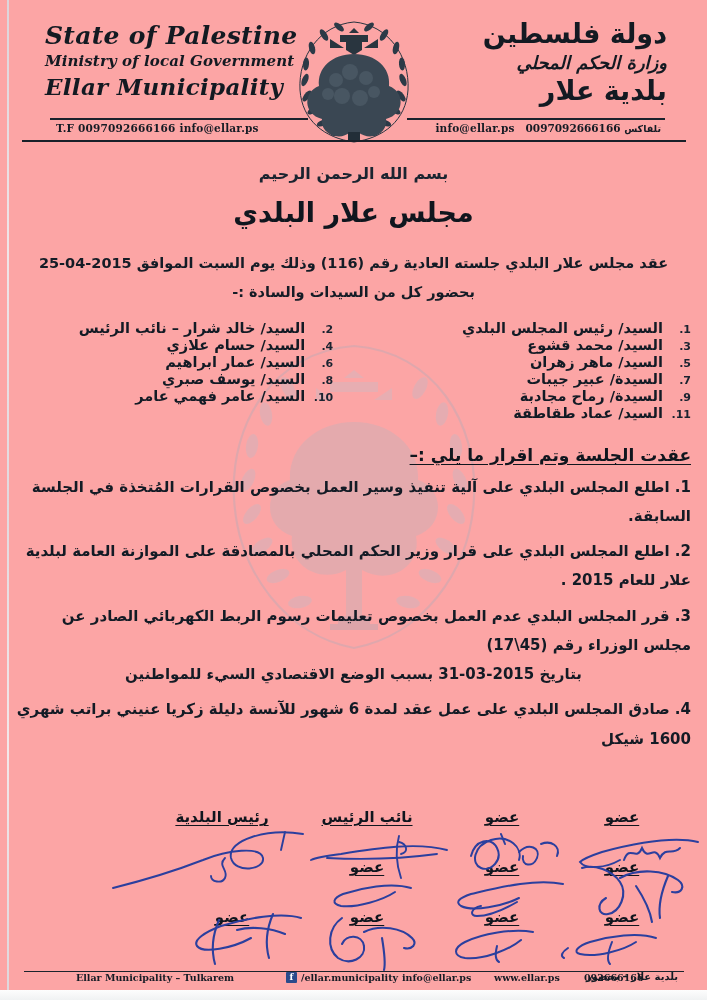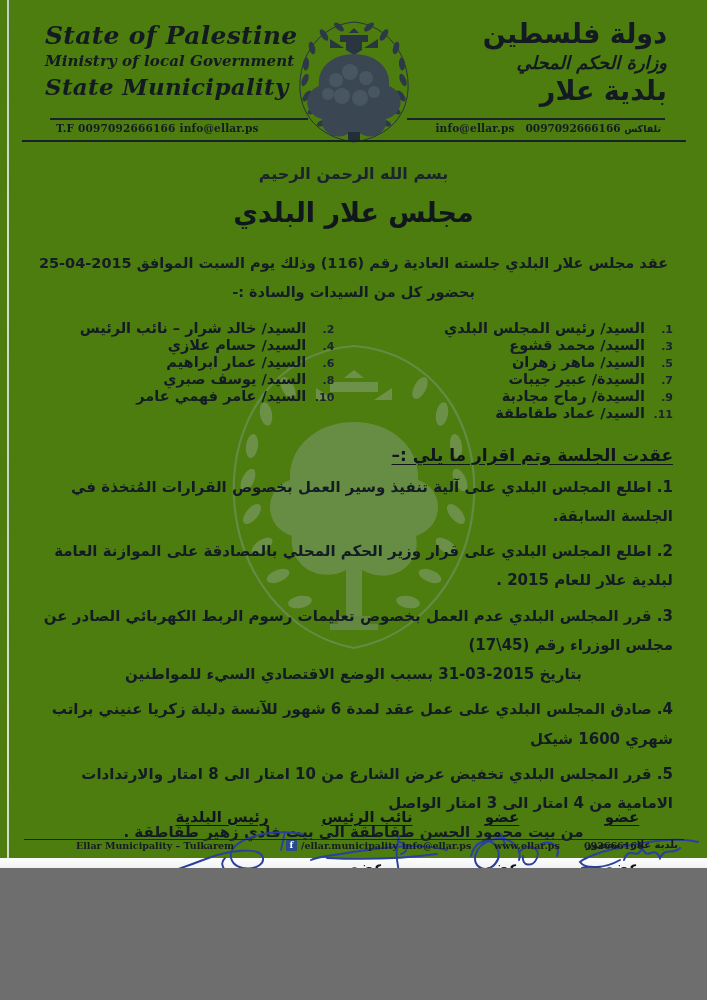--- a/index.html
+++ b/index.html
@@ -1,23 +1,23 @@
 <!DOCTYPE html>
 <html lang="ar" dir="rtl"><head>
 <meta charset="utf-8">
 <title>Ellar Municipality Council Minutes</title>
 <style>
   html,body{margin:0;padding:0;background:#6e6e6e;}
   body{font-family:"DejaVu Sans","Liberation Sans",sans-serif;}
 
   .page{
     position:relative;
-    width:707px;height:868px;
+    width:707px;height:1000px;
     margin:0 auto;
-    background:#4d7c0f;
+    background:#fca5a5;
     overflow:hidden;
     color:#121820;
   }
   
   .scan-edge-left{position:absolute;left:7px;top:0;width:2px;height:1000px;
     background:linear-gradient(to bottom,#d7dde4,#eef1f4,#dde3e9,#f2f4f6,#d9e0e6);opacity:.85;}
   .scan-edge-bottom{position:absolute;left:0;bottom:0;width:707px;height:10px;
     background:linear-gradient(to bottom,#fdfdfd,#f0f2f3);}
 
   
@@ -46,21 +46,21 @@
   .hdr-rule-l{position:absolute;left:50px;top:118px;width:258px;border-top:2px solid #1a222c;}
   .hdr-rule-r{position:absolute;right:42px;top:118px;width:258px;border-top:2px solid #1a222c;}
   .hdr-contact-l{position:absolute;left:56px;top:122px;width:250px;direction:ltr;text-align:left;
     font-family:"DejaVu Serif","Liberation Serif",serif;font-size:10.5px;font-weight:700;color:#141b24;letter-spacing:.2px;}
   .hdr-contact-r{position:absolute;right:46px;top:122px;width:252px;direction:rtl;text-align:right;
     font-family:"DejaVu Serif","Liberation Serif",serif;font-size:10.5px;font-weight:700;color:#141b24;letter-spacing:.2px;}
   .hdr-contact-r .lbl{font-family:"DejaVu Sans",sans-serif;font-size:9.5px;}
   .hdr-bottom-rule{position:absolute;left:22px;top:140px;width:664px;border-top:2.5px solid #182029;}
 
   
-  .body{position:relative;padding:0 34px;}
+  .body{position:relative;padding:0 16px;}
   .basmala{text-align:center;font-size:16px;font-weight:600;color:#1a2430;margin-top:14px;
     font-family:"DejaVu Sans",sans-serif;letter-spacing:-.5px;}
   .doc-title{text-align:center;font-size:27px;font-weight:900;color:#10161e;margin-top:14px;letter-spacing:-1px;}
   .intro{text-align:center;font-size:14.5px;color:#141c26;margin-top:22px;line-height:1.85;font-weight:600;}
   .intro .sub{display:block;margin-top:2px;}
 
   
   .attendees{margin-top:14px;position:relative;}
   .att-row{display:flex;justify-content:space-between;align-items:flex-start;margin-bottom:1px;}
   .att-cell{display:flex;align-items:baseline;gap:6px;width:47%;}
@@ -143,21 +143,21 @@
       <path d="M126 52 h48 v10 h-48 z"></path>
       <path d="M112 58 l18 12 h-18 z M188 58 l-18 12 h18 z"></path>
     </g>
   </svg>
 
   <div class="header">
 
     <div class="hdr-en">
       <div class="l1">State of Palestine</div>
       <div class="l2">Ministry of local Government</div>
-      <div class="l3">State Municipality</div>
+      <div class="l3">Ellar Municipality</div>
     </div>
 
     <svg class="emblem" viewBox="0 0 140 130">
       <g fill="none" stroke="#27333f" stroke-width="1">
         <path d="M70 8 C36 11 14 42 16 76 C18 106 40 124 70 128 C100 124 122 106 124 76 C126 42 104 11 70 8 Z"></path>
       </g>
       <g fill="#2c3a47">
         <g>
           <ellipse cx="21" cy="66" rx="6.5" ry="3" transform="rotate(-68 21 66)"></ellipse>
           <ellipse cx="23" cy="82" rx="6.5" ry="3" transform="rotate(-52 23 82)"></ellipse>
@@ -302,24 +302,20 @@
       <div class="dec-item">
         <span>2. اطلع المجلس البلدي على قرار وزير الحكم المحلي بالمصادقة على الموازنة العامة لبلدية علار للعام 2015 .</span>
       </div>
       <div class="dec-item">
         <span>3. قرر المجلس البلدي  عدم العمل بخصوص تعليمات رسوم الربط الكهربائي الصادر عن مجلس الوزراء رقم (45\17)</span>
         <span class="cont">بتاريخ 2015-03-31 بسبب الوضع الاقتصادي السيء للمواطنين</span>
       </div>
       <div class="dec-item">
         <span>4. صادق المجلس البلدي على عمل عقد لمدة 6 شهور للآنسة دليلة زكريا عنيني براتب شهري 1600 شيكل</span>
       </div>
-      <div class="dec-item">
-        <span>5. قرر المجلس البلدي تخفيض عرض الشارع من 10 امتار الى 8 امتار والارتدادات الامامية من 4 امتار الى 3 امتار الواصل</span>
-        <span class="cont c2">من بيت محمود الحسن طقاطقة الى بيت فادي زهير طقاطقة .</span>
-      </div>
     </div>
   </div>
 
   <div class="sigs">
 
     <div class="sig-label" style="right:55px;top:8px;width:60px;">عضو</div>
     <div class="sig-label" style="right:175px;top:8px;width:60px;">عضو</div>
     <div class="sig-label" style="right:290px;top:8px;width:100px;">نائب الرئيس</div>
     <div class="sig-label" style="right:430px;top:8px;width:110px;">رئيس البلدية</div>
 

